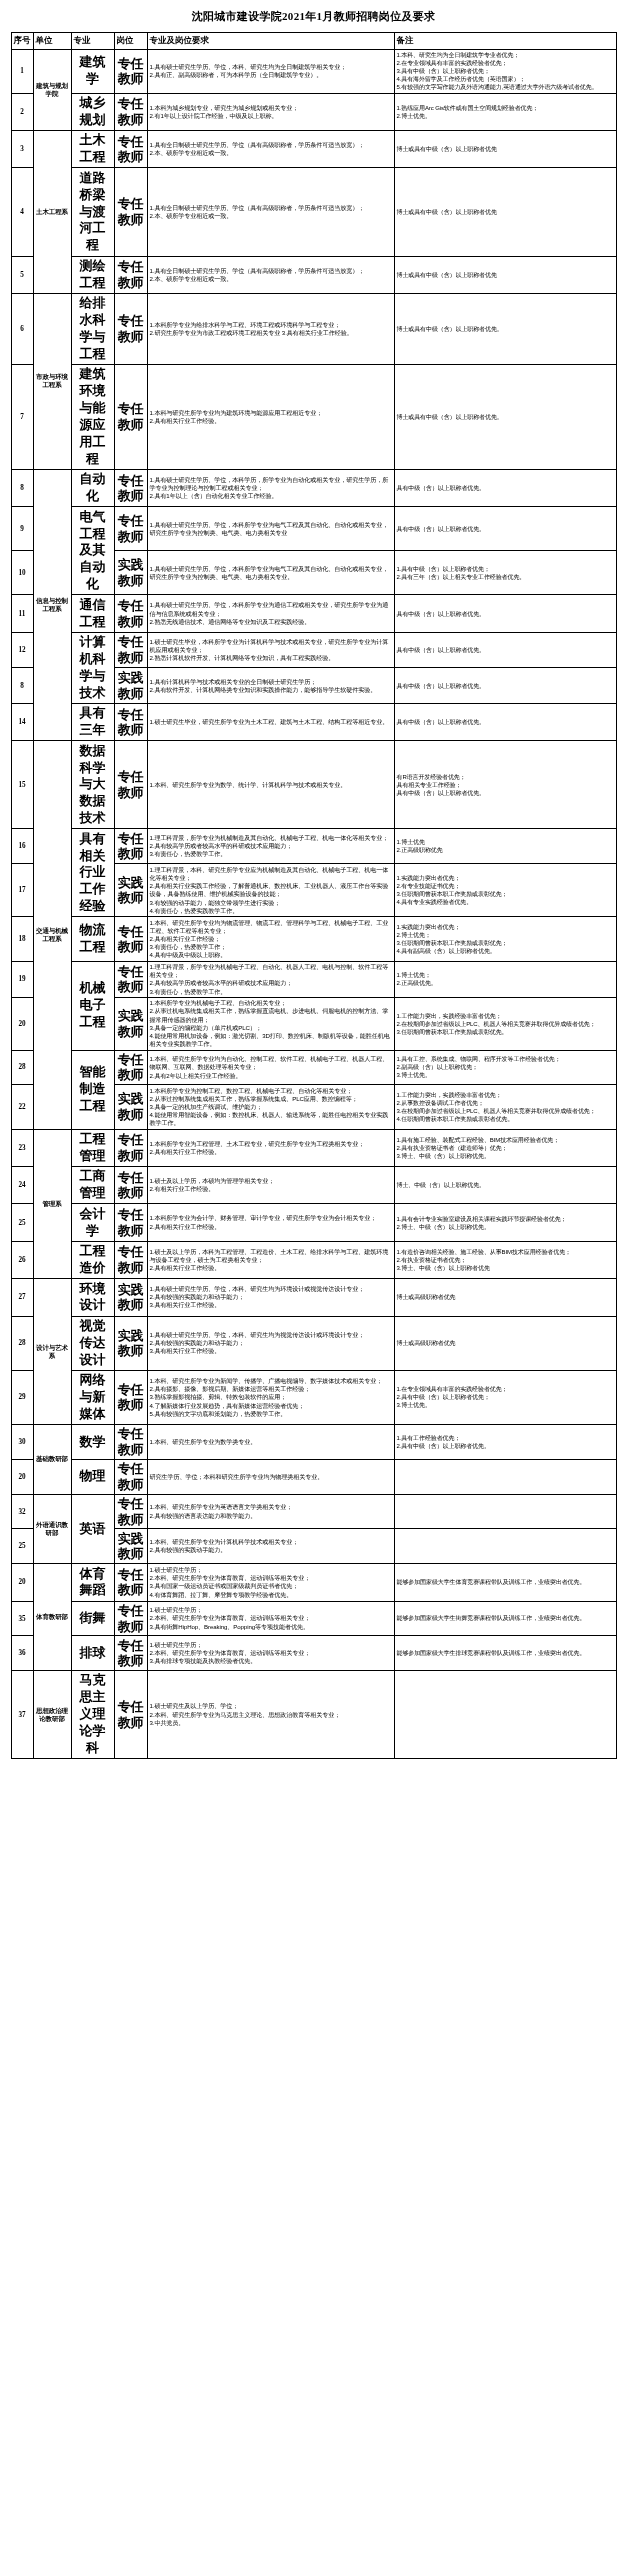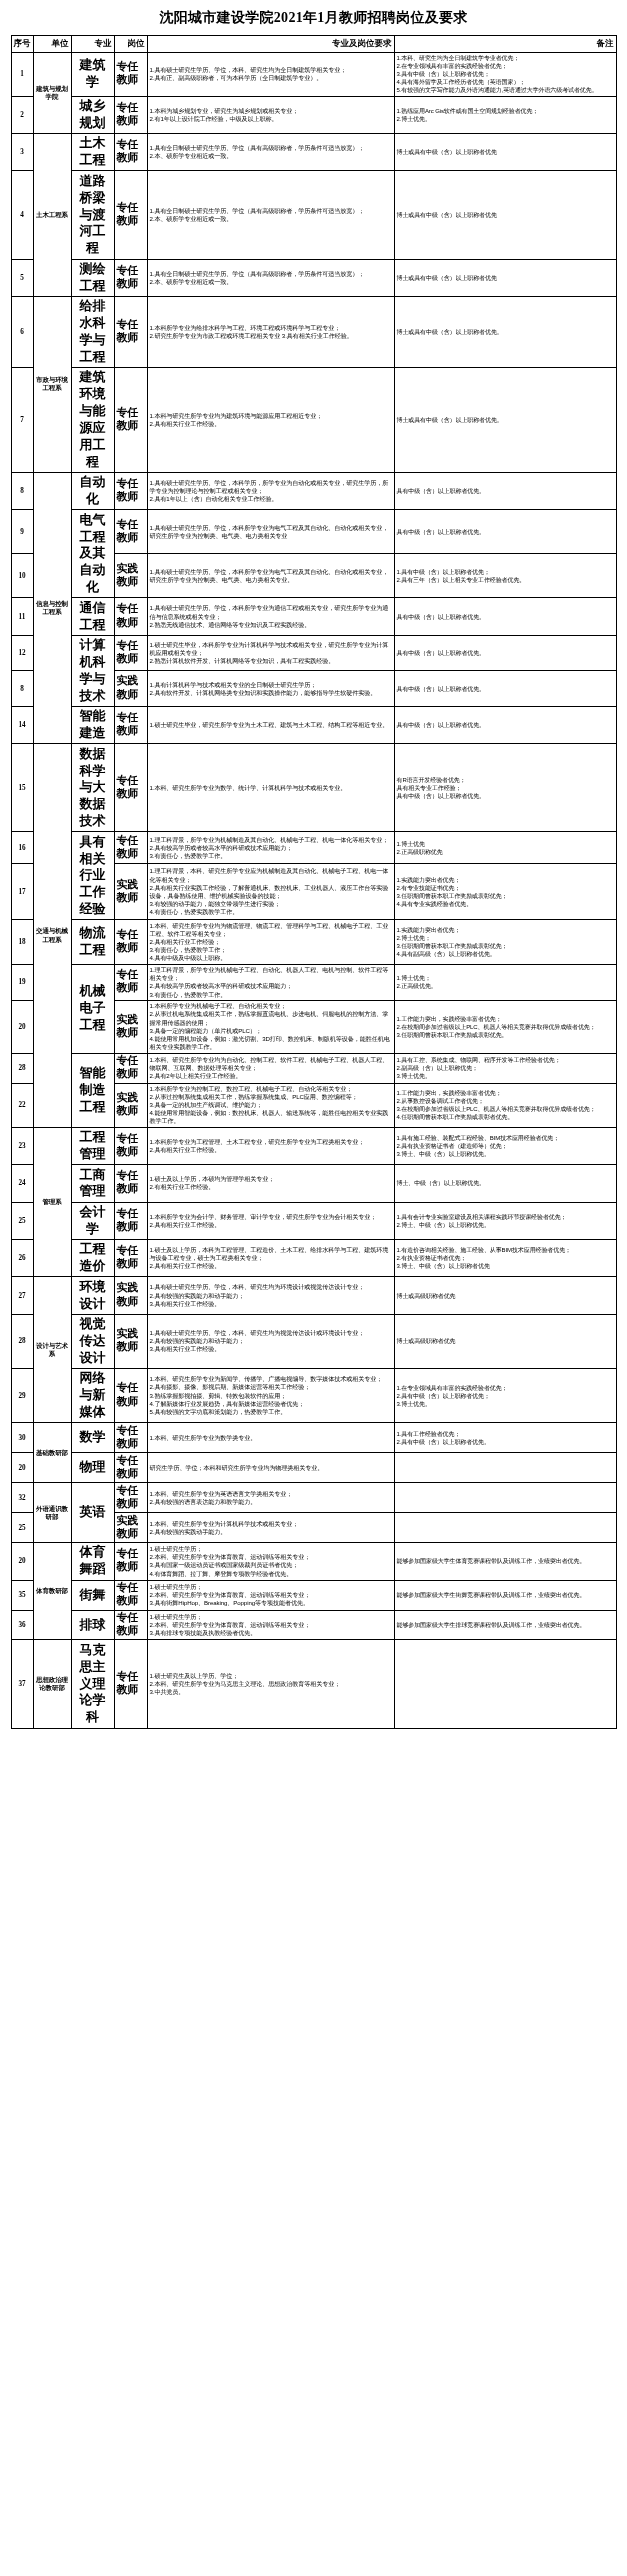--- a/index.html
+++ b/index.html
@@ -7,39 +7,39 @@
     margin: 0; padding: 0;
     background: #ffffff;
   }
   body {
     width: 627px;
     font-family: "Liberation Sans", "DejaVu Sans", sans-serif;
     color: #000000;
   }
   #page-title {
     text-align: center;
-    font-size: 14px;
+    font-size: 11px;
     font-weight: bold;
     letter-spacing: 0.3px;
     padding: 9.2px 0 7.8px 0;
     font-family: "Liberation Serif", "DejaVu Serif", serif;
   }
   table.recruit {
     border-collapse: collapse;
     width: 605px;
     margin: 0 auto;
     table-layout: fixed;
   }
   table.recruit th, table.recruit td {
     border: 0.7px solid #000000;
     vertical-align: middle;
     padding: 1.3px 2px;
   }
   thead th {
-    text-align: right;
+    text-align: left;
     font-weight: bold;
     font-size: 8.5px;
     height: 17px;
     font-family: "Liberation Serif", "DejaVu Serif", serif;
   }
   col.c-seq   { width: 22px; }
   col.c-unit  { width: 38px; }
   col.c-major { width: 43px; }
   col.c-post  { width: 33px; }
   col.c-req   { width: 247px; }
@@ -60,25 +60,26 @@
   }
   td.major {
     text-align: center;
     font-size: 13px;
     font-weight: bold;
     line-height: 1.3;
     letter-spacing: -0.1px;
     font-family: "Liberation Serif", "DejaVu Serif", serif;
   }
   td.post {
-    font-size: 11px;
+    text-align: center;
+    font-size: 13px;
     font-weight: bold;
     letter-spacing: -0.2px;
     line-height: 1.2;
-    font-family: Liberation Mono, monospace;
+    font-family: Liberation Serif, serif;
   }
   td.req, td.note {
     text-align: left;
     font-size: 6.1px;
     line-height: 1.34;
     letter-spacing: -0.1px;
     white-space: pre-line;
     word-break: break-all;
   }
   td.note { font-size: 6px; }
@@ -213,21 +214,21 @@
       </tr>
       <tr>
         <td class="seq">8</td>
         <td class="post">实践教师</td>
         <td class="req">1.具有计算机科学与技术或相关专业的全日制硕士研究生学历；
 2.具有软件开发、计算机网络类专业知识和实践操作能力，能够指导学生软硬件实验。</td>
         <td class="note">具有中级（含）以上职称者优先。</td>
       </tr>
       <tr>
         <td class="seq">14</td>
-        <td class="major">智能建造</td>
+        <td class="major">具有三年</td>
         <td class="post">专任教师</td>
         <td class="req">1.硕士研究生毕业，研究生所学专业为土木工程、建筑与土木工程、结构工程等相近专业。</td>
         <td class="note">具有中级（含）以上职称者优先。</td>
       </tr>
       <tr>
         <td class="seq">15</td>
         <td class="unit" rowspan="8">交通与机械工程系</td>
         <td class="major">数据科学与大数据技术</td>
         <td class="post">专任教师</td>
         <td class="req">1.本科、研究生所学专业为数学、统计学、计算机科学与技术或相关专业。</td>

